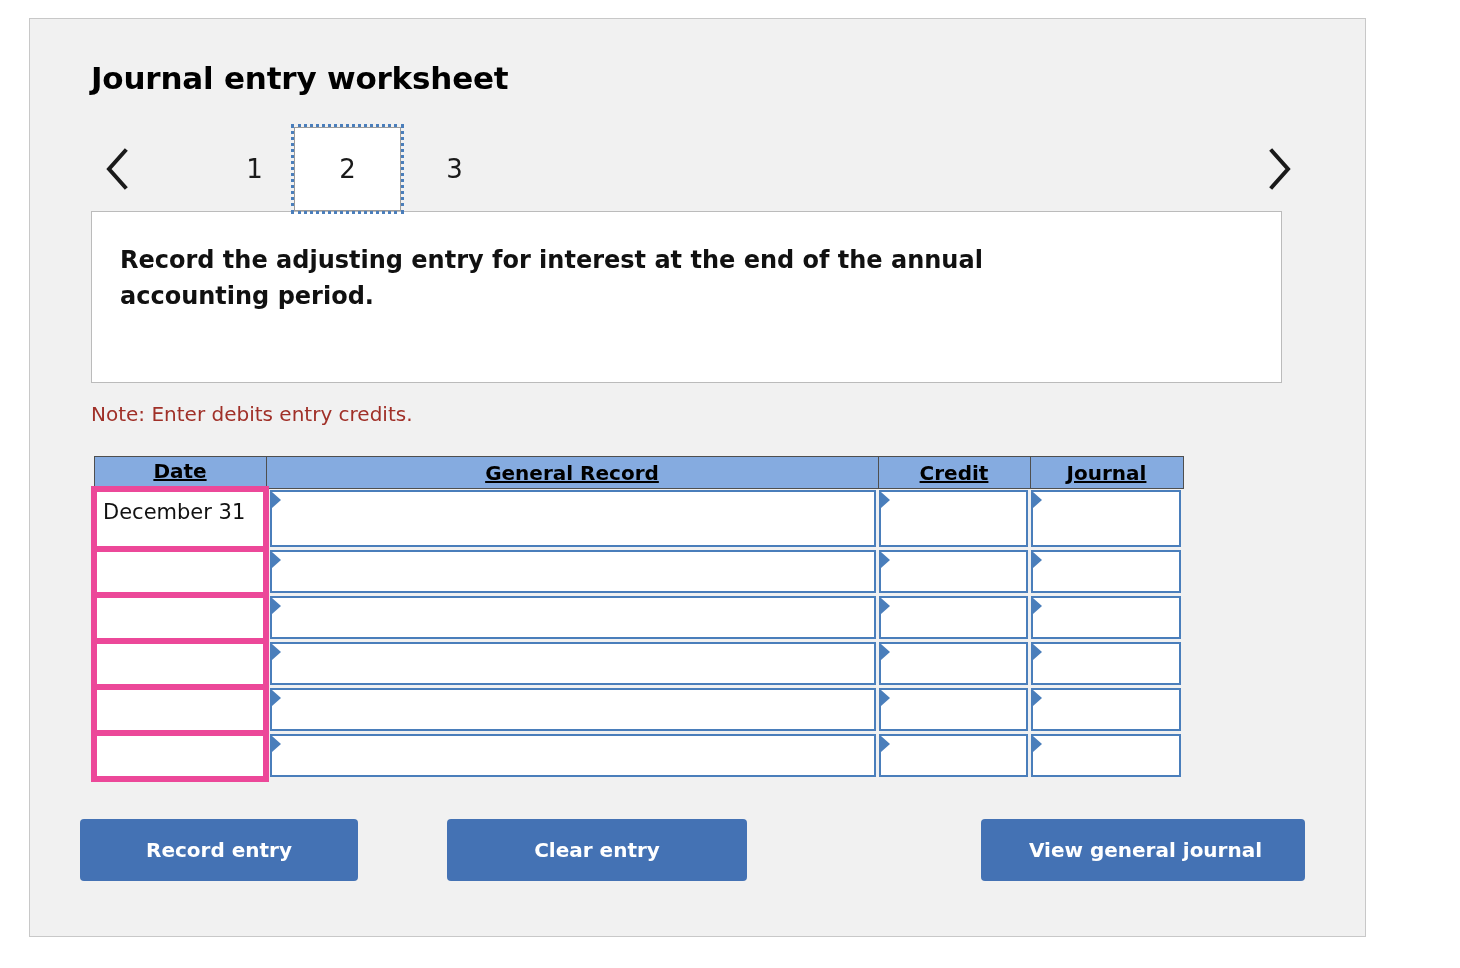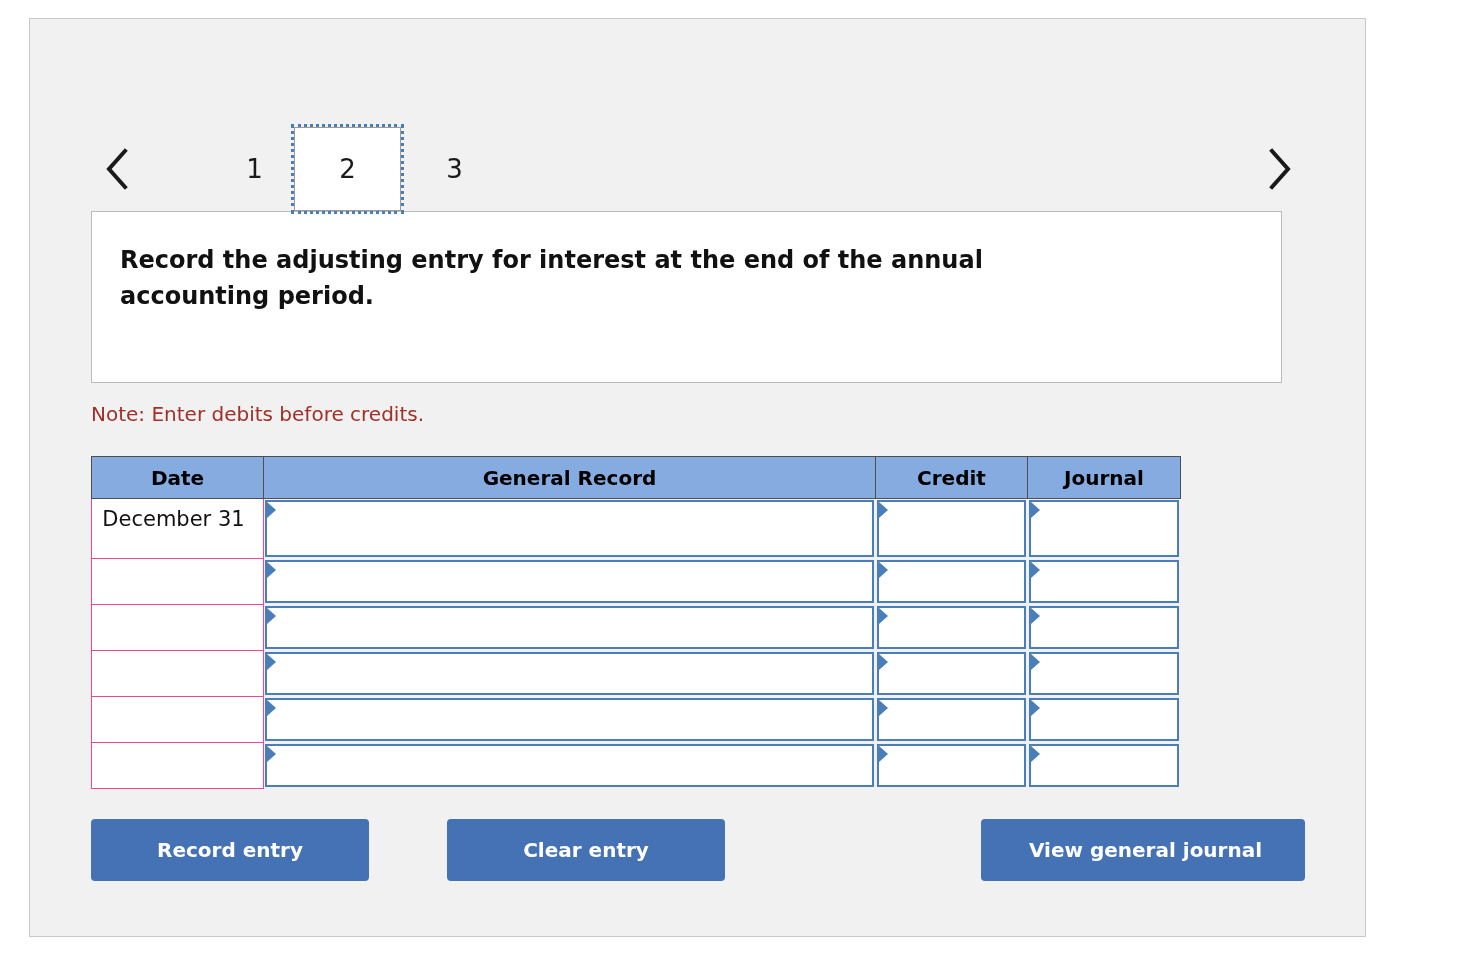--- a/index.html
+++ b/index.html
@@ -127,35 +127,36 @@
     border-collapse: collapse;
     table-layout: fixed;
   }
   .journal th, .journal td {
     padding: 0;
     margin: 0;
   }
   .journal th {
     background: #85abe0;
     border: 1px solid #4f4f4f;
-    height: 42px;
+    height: 32px;
     font-size: 20px;
     font-weight: bold;
     color: #000000;
     text-align: center;
+    text-decoration: underline;
   }
   .col-date   { width: 172px; }
   .col-gj     { width: 612px; }
   .col-debit  { width: 152px; }
   .col-credit { width: 153px; }
 
   .journal td.date-cell {
-    border: 1px solid #ec4899;
-    background: #ffffff;
-    text-align: center;
+    border: 6px solid #ec4899;
+    background: #ffffff;
+    text-align: left;
     vertical-align: top;
     padding: 6px 14px 6px 6px;
     font-size: 21px;
     color: #111111;
     line-height: 1.35;
   }
   .journal tr.row-tall td { height: 60px; }
   .journal tr.row-std  td { height: 46px; }
 
   .journal td.input-cell {
@@ -195,30 +196,31 @@
     border-radius: 4px;
     color: #ffffff;
     font-family: "DejaVu Sans", "Liberation Sans", sans-serif;
     font-size: 20px;
     font-weight: bold;
     cursor: pointer;
     display: flex;
     align-items: center;
     justify-content: center;
   }
-  .btn-record { left: 61px;  top: 800px; width: 278px; }
-  .btn-clear  { left: 417px; top: 800px; width: 278px; }
+  .btn-record { left: 50px;  top: 800px; width: 278px; }
+  .btn-clear  { left: 417px; top: 800px; width: 300px; }
   .btn-view   { left: 951px; top: 800px; width: 324px; padding-left: 11px; }
 </style>
 </head>
 <body>
 
 <div id="screen">
   <div class="panel">
 
+    <div class="worksheet-title">Journal entry worksheet</div>
 
     <div class="pager">
 
       <div class="pager-arrow arrow-prev">
         <span>
           <svg width="26" height="44" viewBox="0 0 26 44">
             <polyline points="21,4 5,22 21,40" fill="none" stroke="#1a1a1a" stroke-width="4" stroke-linecap="square" stroke-linejoin="miter"></polyline>
           </svg>
         </span>
       </div>
@@ -241,21 +243,21 @@
             <polyline points="5,4 21,22 5,40" fill="none" stroke="#1a1a1a" stroke-width="4" stroke-linecap="square" stroke-linejoin="miter"></polyline>
           </svg>
         </span>
       </div>
     </div>
 
     <div class="desc-box">
       <div class="desc-text">Record the adjusting entry for interest at the end of the annual accounting period.</div>
     </div>
 
-    <div class="note">Note: Enter debits before credits.</div>
+    <div class="note">Note: Enter debits entry credits.</div>
 
     <table class="journal">
       <colgroup>
         <col class="col-date">
         <col class="col-gj">
         <col class="col-debit">
         <col class="col-credit">
       </colgroup>
       <thead>
         <tr>

